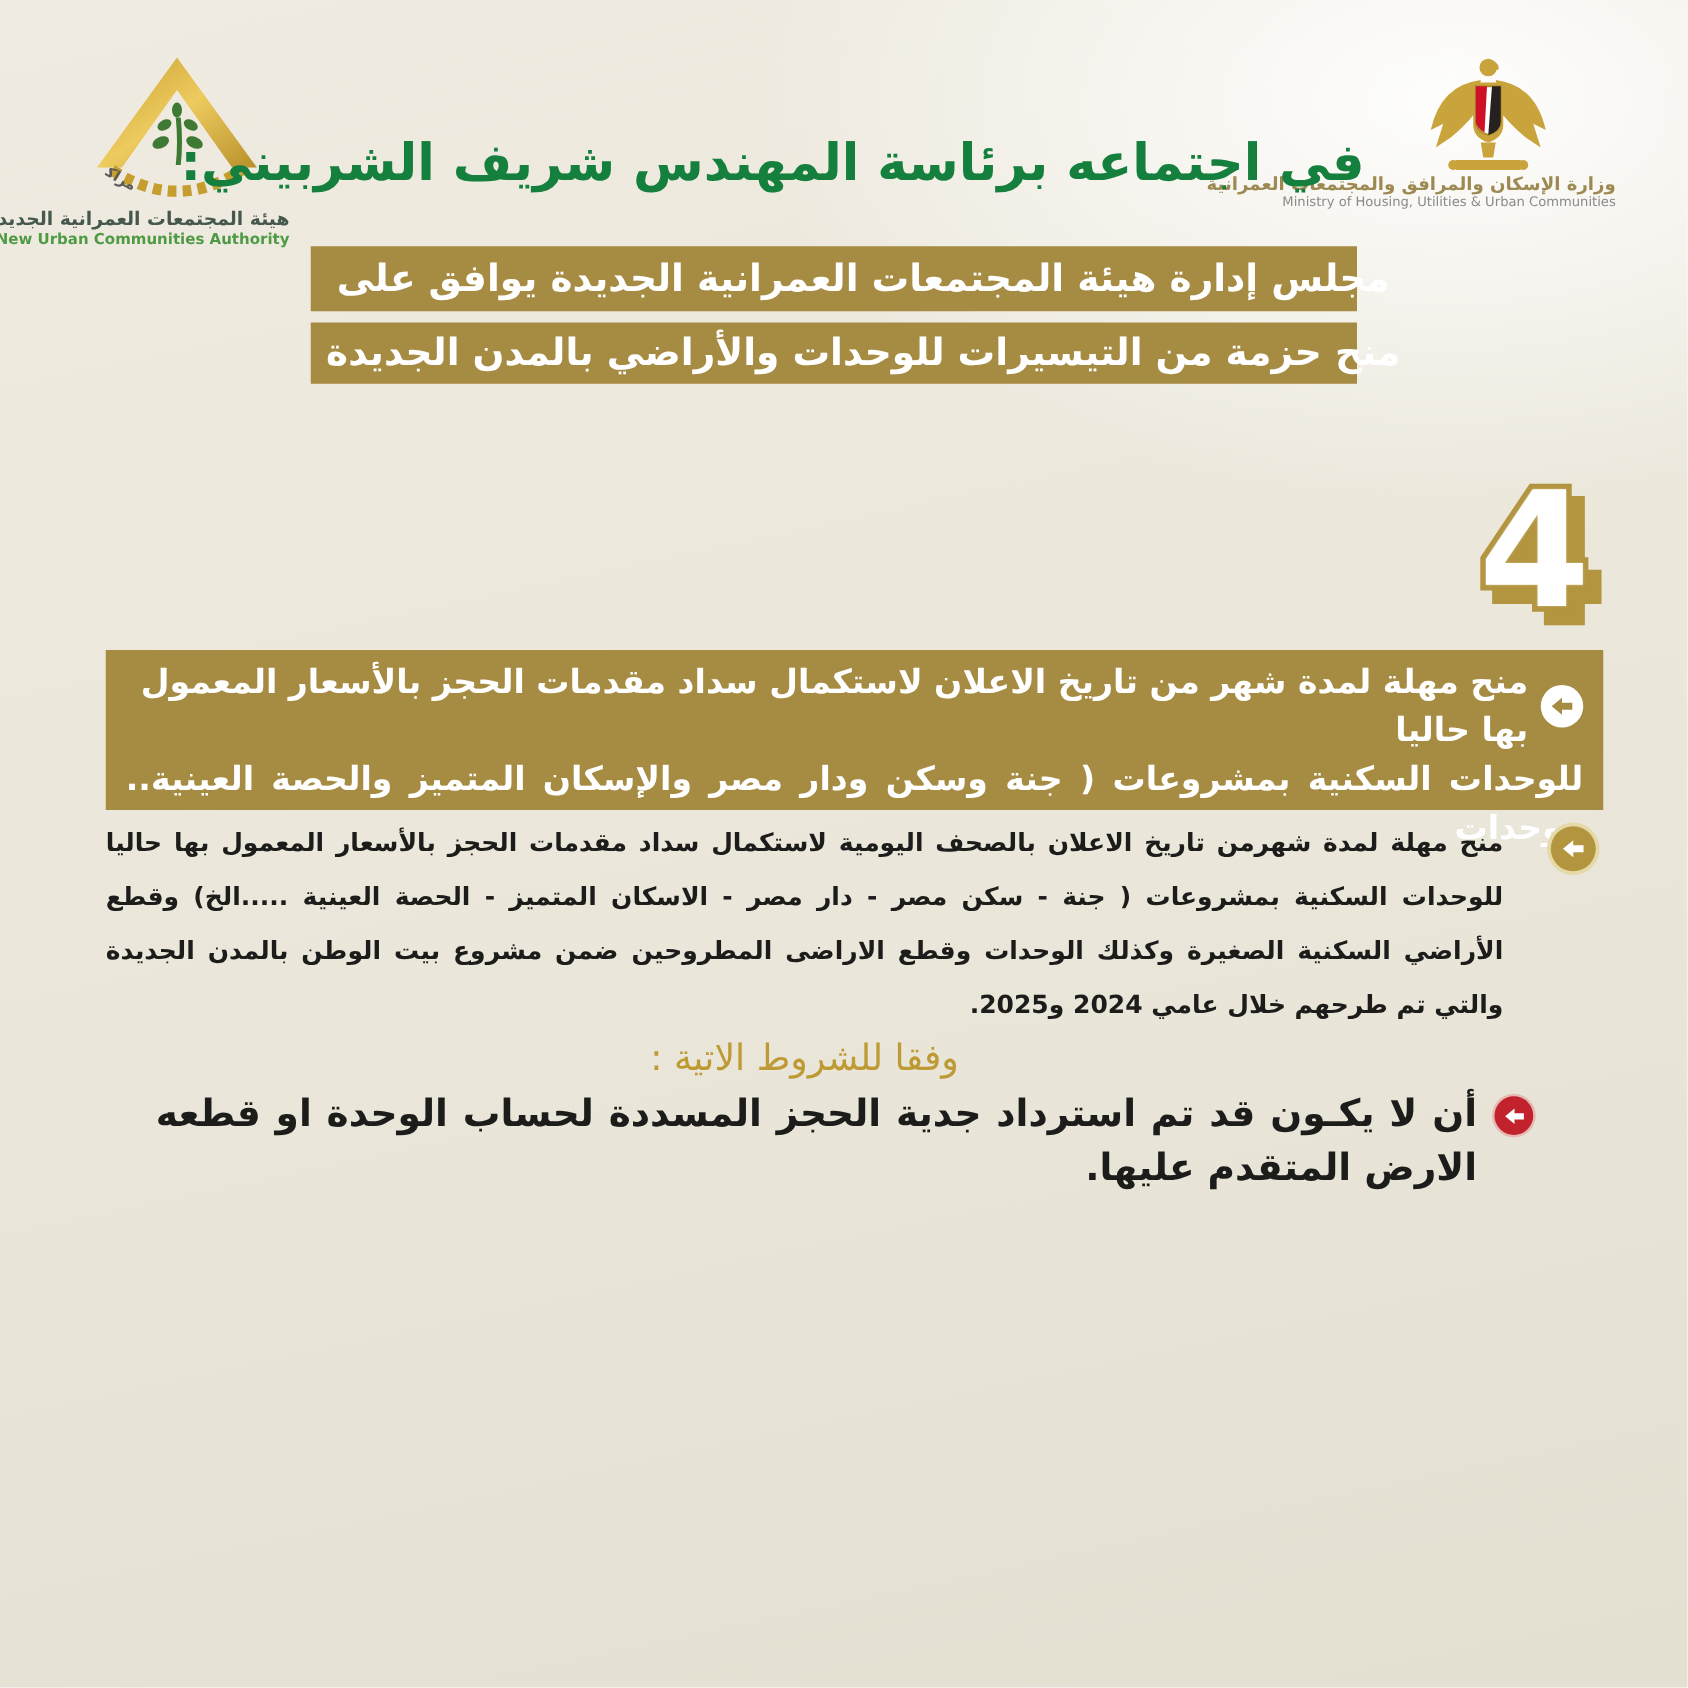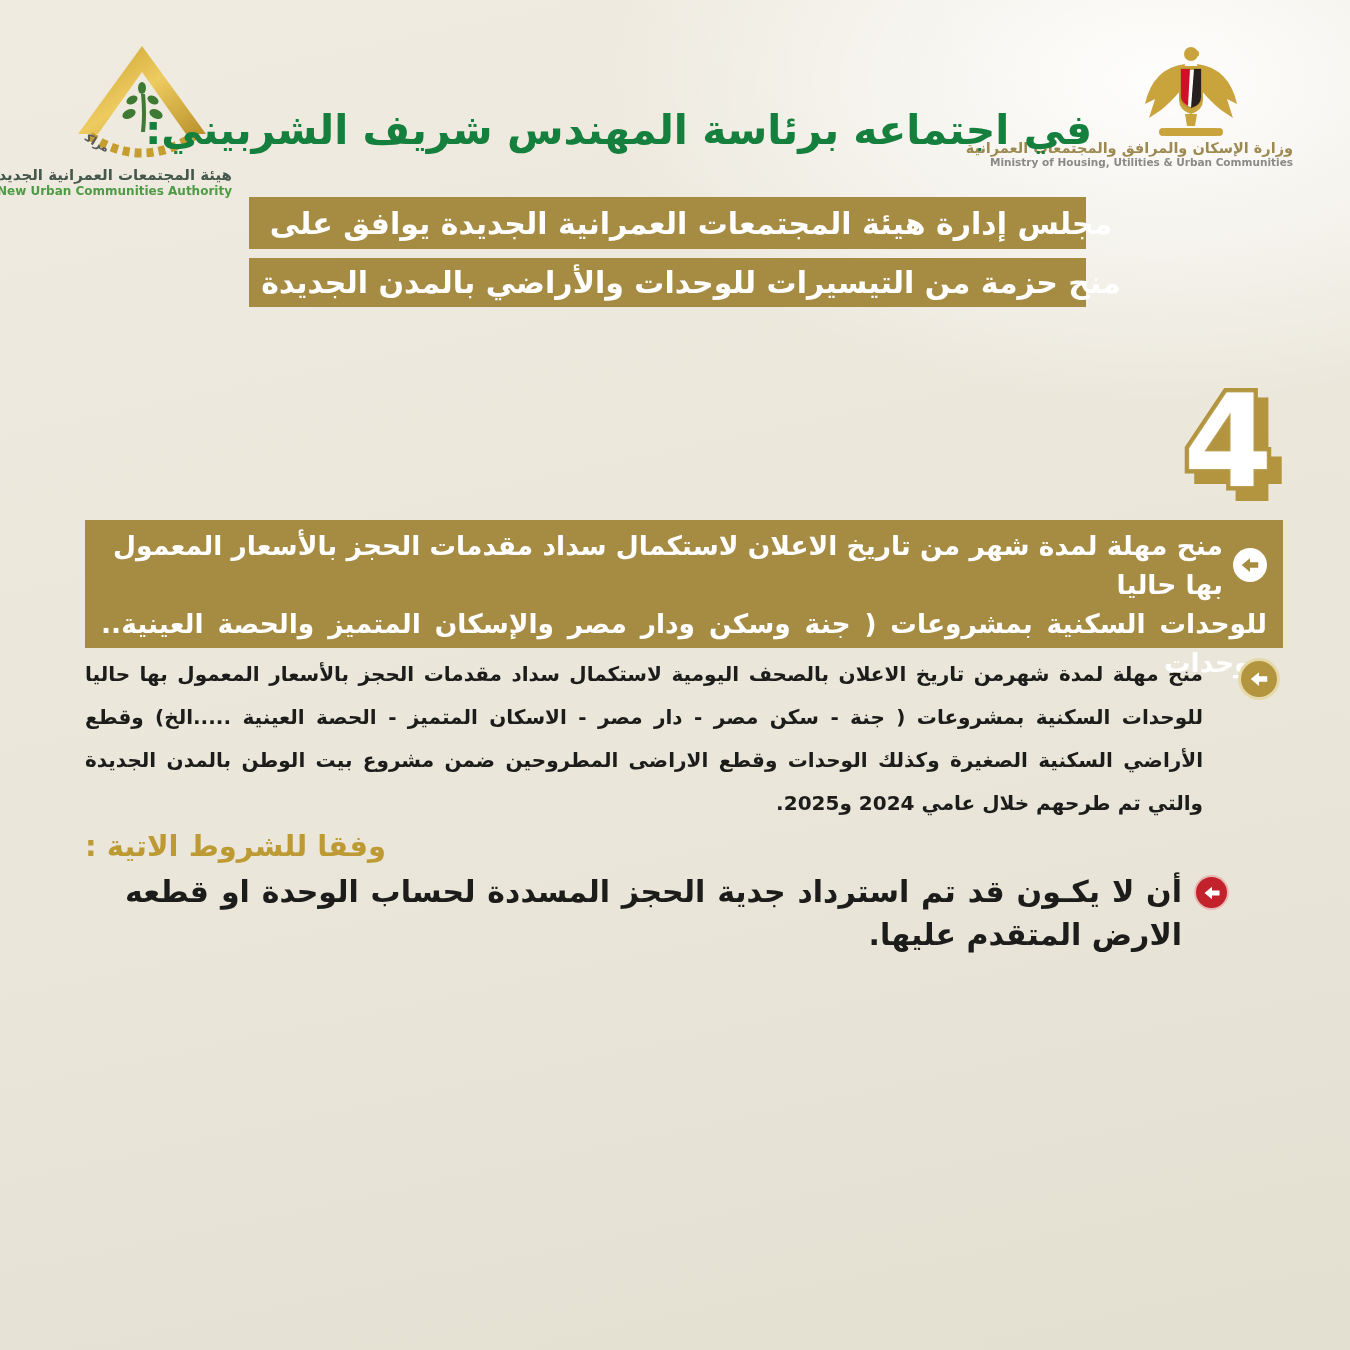--- a/index.html
+++ b/index.html
@@ -11,21 +11,21 @@
       linear-gradient(168deg,#EFEBE0 0%,#EAE6DA 55%,#E3DFD1 100%);
   }
   .abs{position:absolute;}
   
   .logo-left{left:52px;top:42px;width:180px;text-align:center;}
   .logo-left .ar{font-size:15px;font-weight:bold;color:#46584E;margin-top:2px;white-space:nowrap;}
   .logo-left .en{font-size:12px;font-weight:bold;color:#4F9B45;white-space:nowrap;}
   
   .logo-right{left:1088px;top:38px;width:205px;text-align:center;}
   .logo-right .ar{font-size:14.5px;font-weight:bold;color:#9C8A52;margin-top:2px;white-space:nowrap;}
-  .logo-right .en{font-size:10.5px;font-weight:bold;color:#8A8A88;white-space:nowrap;}
+  .logo-right .en{font-size:10.5px;font-weight:normal;color:#8A8A88;white-space:nowrap;}
   
   .kicker{right:258px;top:106px;font-size:41px;font-weight:bold;color:#15803d;white-space:nowrap;letter-spacing:-.5px;}
   .banner{left:249px;width:790px;background:#A68B42;color:#fff;font-weight:bold;font-size:30px;
           display:flex;align-items:center;justify-content:center;white-space:nowrap;padding-left:47px;}
   .banner1{top:197px;height:52px;}
   .banner2{top:258px;height:49px;}
   
   .num4-wrap{left:1158px;top:372px;width:140px;height:150px;}
   .num4{position:absolute;left:0;top:0;font-size:128px;line-height:140px;font-weight:bold;width:140px;text-align:center;}
   .num4.back{color:#B3953F;-webkit-text-stroke:10px #B3953F;transform:translate(10px,10px);}
@@ -39,21 +39,21 @@
   .gold-line.l2{text-align:justify;text-align-last:justify;}
   .gold-line.l3{text-align:center;padding-left:120px;}
   
   .circ{border-radius:50%;display:inline-flex;align-items:center;justify-content:center;flex:none;}
   .circ svg{display:block;}
   
   .main{left:85px;top:653px;width:1198px;direction:rtl;color:#1C1C1A;}
   .para-row{position:relative;padding-right:80px;}
   .para-icon{position:absolute;right:6px;top:8px;}
   .para{font-size:20px;font-weight:bold;line-height:43px;text-align:justify;margin:0;}
-  .cond-title{font-size:29px;font-weight:bold;color:#BD9A33;text-align:left;padding-right:80px;line-height:40px;margin-top:1px;}
+  .cond-title{font-size:29px;font-weight:normal;color:#BD9A33;text-align:center;padding-right:80px;line-height:40px;margin-top:1px;}
   .conds{list-style:none;margin:4px 0 0 0;padding:0 56px 0 40px;}
   .conds li{display:flex;gap:14px;align-items:flex-start;margin-bottom:2px;}
   .conds .c-icon{margin-top:7px;}
   .conds .c-text{font-size:30px;font-weight:bold;line-height:43px;text-align:justify;}
 </style>
 </head>
 <body>
 
 <div class="abs logo-left">
   <svg width="180" height="118" viewBox="0 0 180 118">

